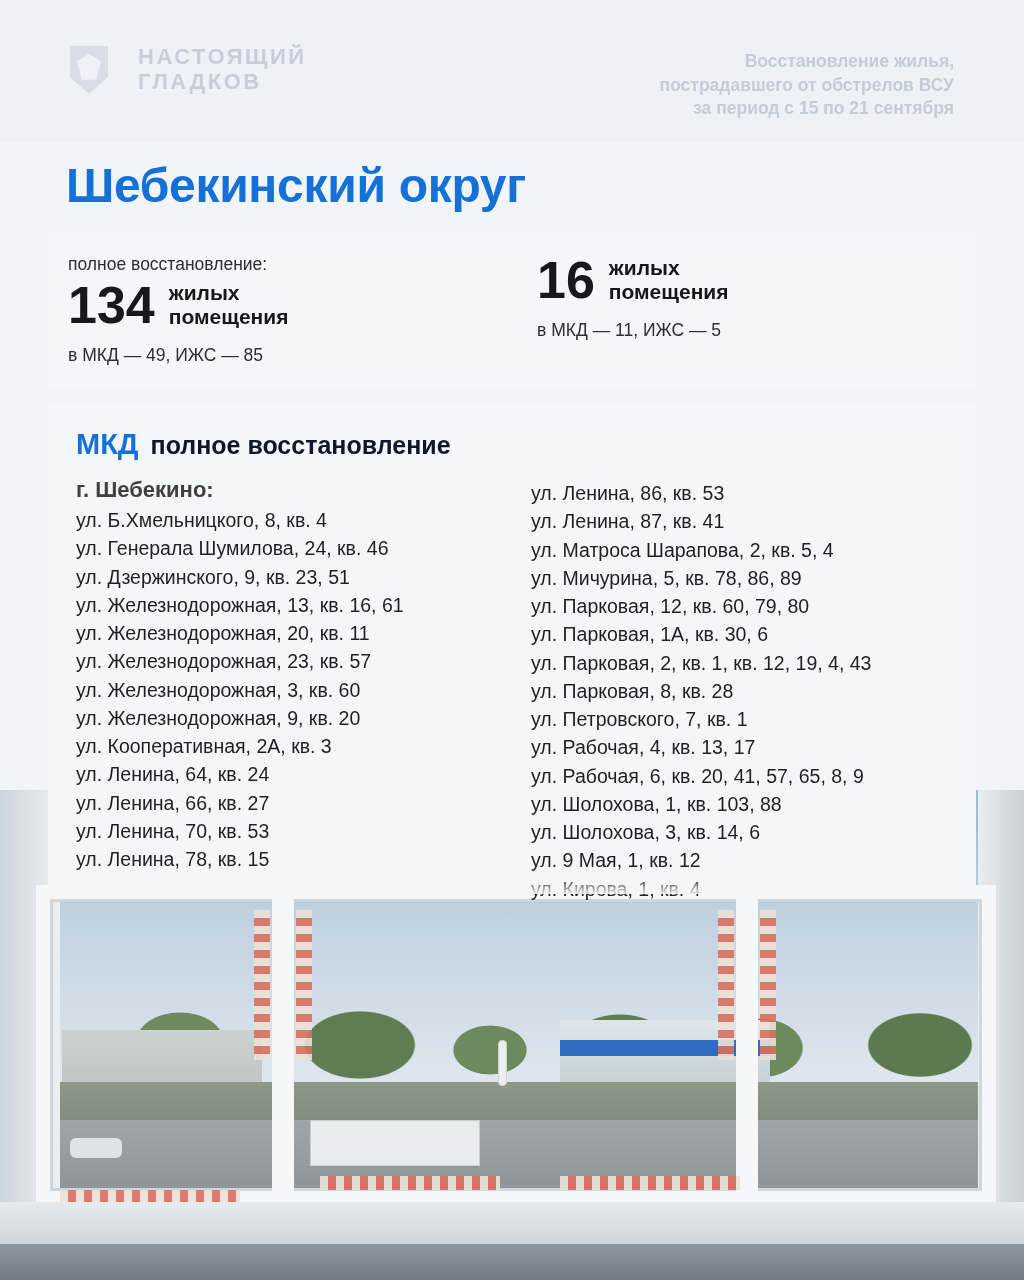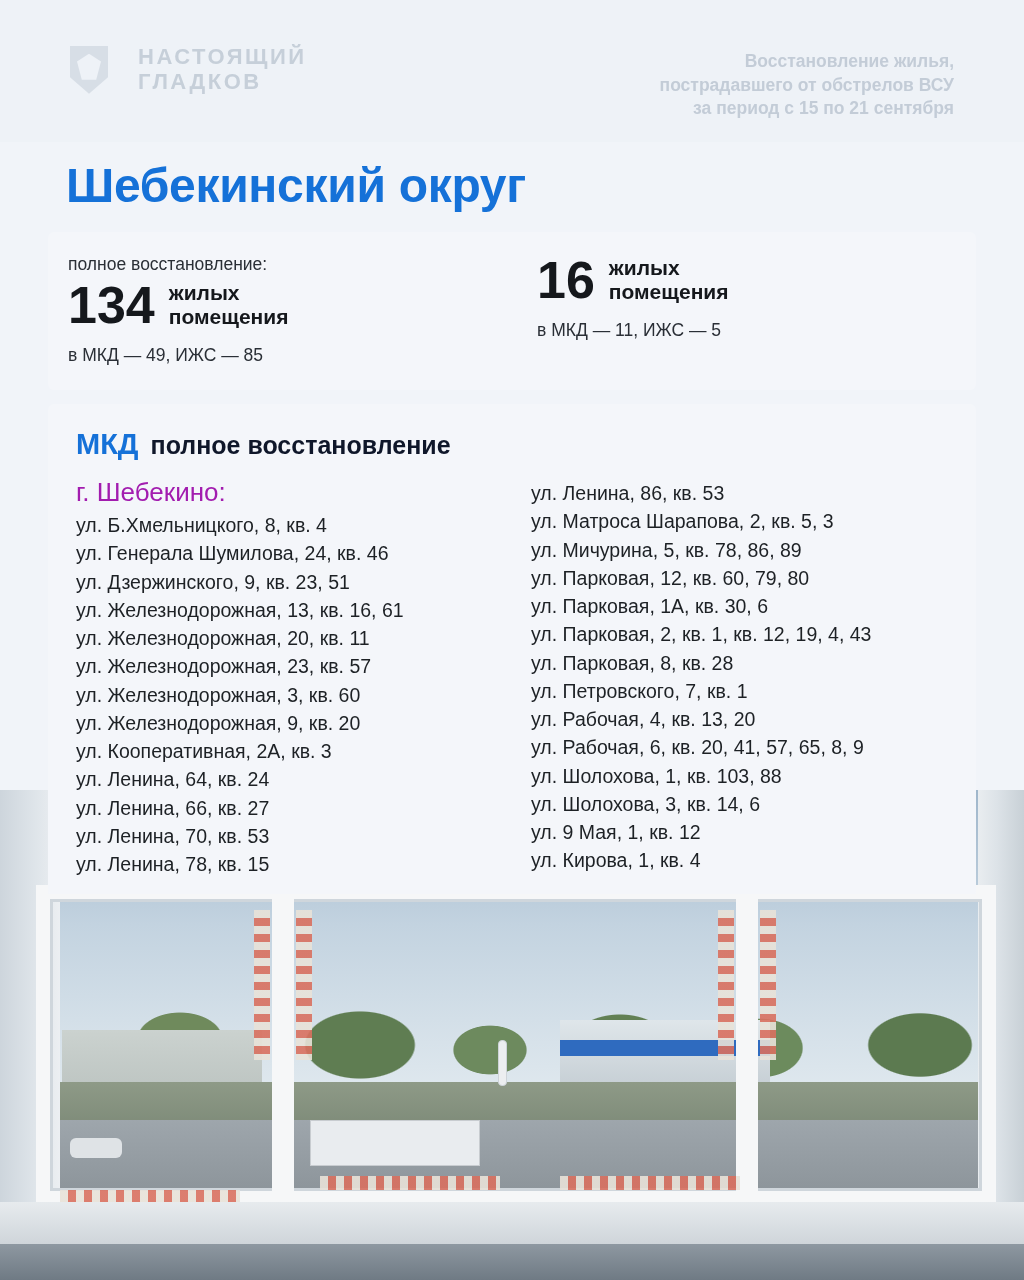--- a/index.html
+++ b/index.html
@@ -170,21 +170,21 @@
   .listcard {
     position: absolute; left: 48px; top: 404px; width: 928px; height: 490px;
     background: #f4f6fa; border-radius: 6px;
     padding: 24px 26px 0 28px;
   }
   .lc-head { display: flex; align-items: baseline; gap: 12px; margin-bottom: 16px; }
   .lc-head .mkd { font-size: 29px; font-weight: 700; color: #1571d8; }
   .lc-head .sub { font-size: 25px; font-weight: 700; color: #0f172a; }
   .cols { display: flex; gap: 36px; }
   .col-list { width: 430px; }
-  .city { font-size: 26px; font-weight: 400; color: #a21caf; margin-bottom: 3px; }
+  .city { font-size: 22px; font-weight: 700; color: #404040; margin-bottom: 3px; }
   .addr { font-size: 19.5px; color: #1d2125; line-height: 1.45; white-space: nowrap; }
   .col-list.second { padding-top: 2px; }
   .fade-b { position: absolute; left: 0; bottom: 0; width: 928px; height: 16px;
     background: linear-gradient(180deg,rgba(244,246,250,0) 0%,rgba(244,246,250,.9) 100%); }
 </style>
 </head>
 <body>
 
 <div class="page">
 
@@ -277,28 +277,29 @@
             <div class="addr">ул. Кооперативная, 2А, кв. 3</div>
             <div class="addr">ул. Ленина, 64, кв. 24</div>
             <div class="addr">ул. Ленина, 66, кв. 27</div>
             <div class="addr">ул. Ленина, 70, кв. 53</div>
             <div class="addr">ул. Ленина, 78, кв. 15</div>
           </div>
       </div>
       <div class="col-list second">
         <div id="right-list">
             <div class="addr">ул. Ленина, 86, кв. 53</div>
-            <div class="addr">ул. Матроса Шарапова, 2, кв. 5, 3</div>
+            <div class="addr">ул. Ленина, 87, кв. 41</div>
+            <div class="addr">ул. Матроса Шарапова, 2, кв. 5, 4</div>
             <div class="addr">ул. Мичурина, 5, кв. 78, 86, 89</div>
             <div class="addr">ул. Парковая, 12, кв. 60, 79, 80</div>
             <div class="addr">ул. Парковая, 1А, кв. 30, 6</div>
             <div class="addr">ул. Парковая, 2, кв. 1, кв. 12, 19, 4, 43</div>
             <div class="addr">ул. Парковая, 8, кв. 28</div>
             <div class="addr">ул. Петровского, 7, кв. 1</div>
-            <div class="addr">ул. Рабочая, 4, кв. 13, 20</div>
+            <div class="addr">ул. Рабочая, 4, кв. 13, 17</div>
             <div class="addr">ул. Рабочая, 6, кв. 20, 41, 57, 65, 8, 9</div>
             <div class="addr">ул. Шолохова, 1, кв. 103, 88</div>
             <div class="addr">ул. Шолохова, 3, кв. 14, 6</div>
             <div class="addr">ул. 9 Мая, 1, кв. 12</div>
             <div class="addr">ул. Кирова, 1, кв. 4</div>
           </div>
       </div>
     </div>
     <div class="fade-b"></div>
   </div>

